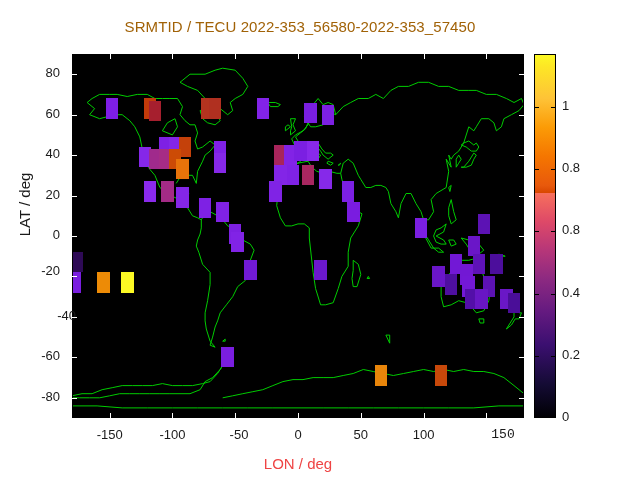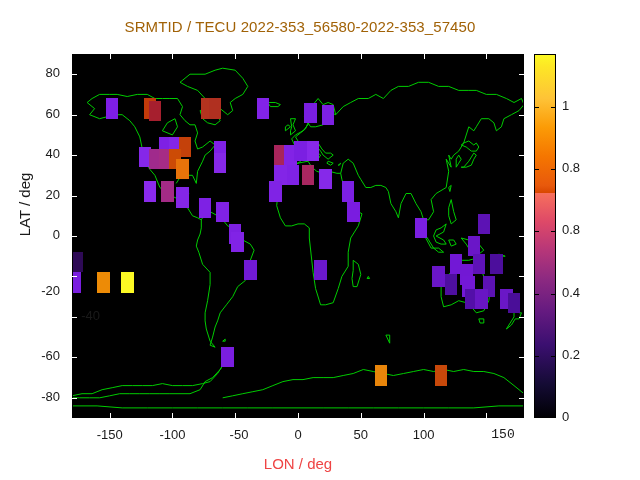--- a/index.html
+++ b/index.html
@@ -253,24 +253,24 @@
       <div class="ytick-mark" style="left: 519px; top: 114.667px;"></div>
       <div class="ytick-label" style="left: 0px; top: 146.111px;">40</div>
       <div class="ytick-mark" style="left: 72px; top: 155.111px;"></div>
       <div class="ytick-mark" style="left: 519px; top: 155.111px;"></div>
       <div class="ytick-label" style="left: 0px; top: 186.556px;">20</div>
       <div class="ytick-mark" style="left: 72px; top: 195.556px;"></div>
       <div class="ytick-mark" style="left: 519px; top: 195.556px;"></div>
       <div class="ytick-label" style="left: 0px; top: 227px;">0</div>
       <div class="ytick-mark" style="left: 72px; top: 236px;"></div>
       <div class="ytick-mark" style="left: 519px; top: 236px;"></div>
-      <div class="ytick-label" style="left: 0px; top: 283px;">-20</div>
+      <div class="ytick-label" style="left: 0px; top: 263px;">-20</div>
       <div class="ytick-mark" style="left: 72px; top: 276.444px;"></div>
       <div class="ytick-mark" style="left: 519px; top: 276.444px;"></div>
-      <div class="ytick-label" style="left: 16px; top: 307.889px; margin-left: 24px;">-40</div>
+      <div class="ytick-label" style="left: 16px; top: 307.889px;">-40</div>
       <div class="ytick-mark" style="left: 72px; top: 316.889px;"></div>
       <div class="ytick-mark" style="left: 519px; top: 316.889px;"></div>
       <div class="ytick-label" style="left: 0px; top: 348.333px;">-60</div>
       <div class="ytick-mark" style="left: 72px; top: 357.333px;"></div>
       <div class="ytick-mark" style="left: 519px; top: 357.333px;"></div>
       <div class="ytick-label" style="left: 0px; top: 388.778px;">-80</div>
       <div class="ytick-mark" style="left: 72px; top: 397.778px;"></div>
       <div class="ytick-mark" style="left: 519px; top: 397.778px;"></div>
     </div>
   <div id="xtick-layer">

